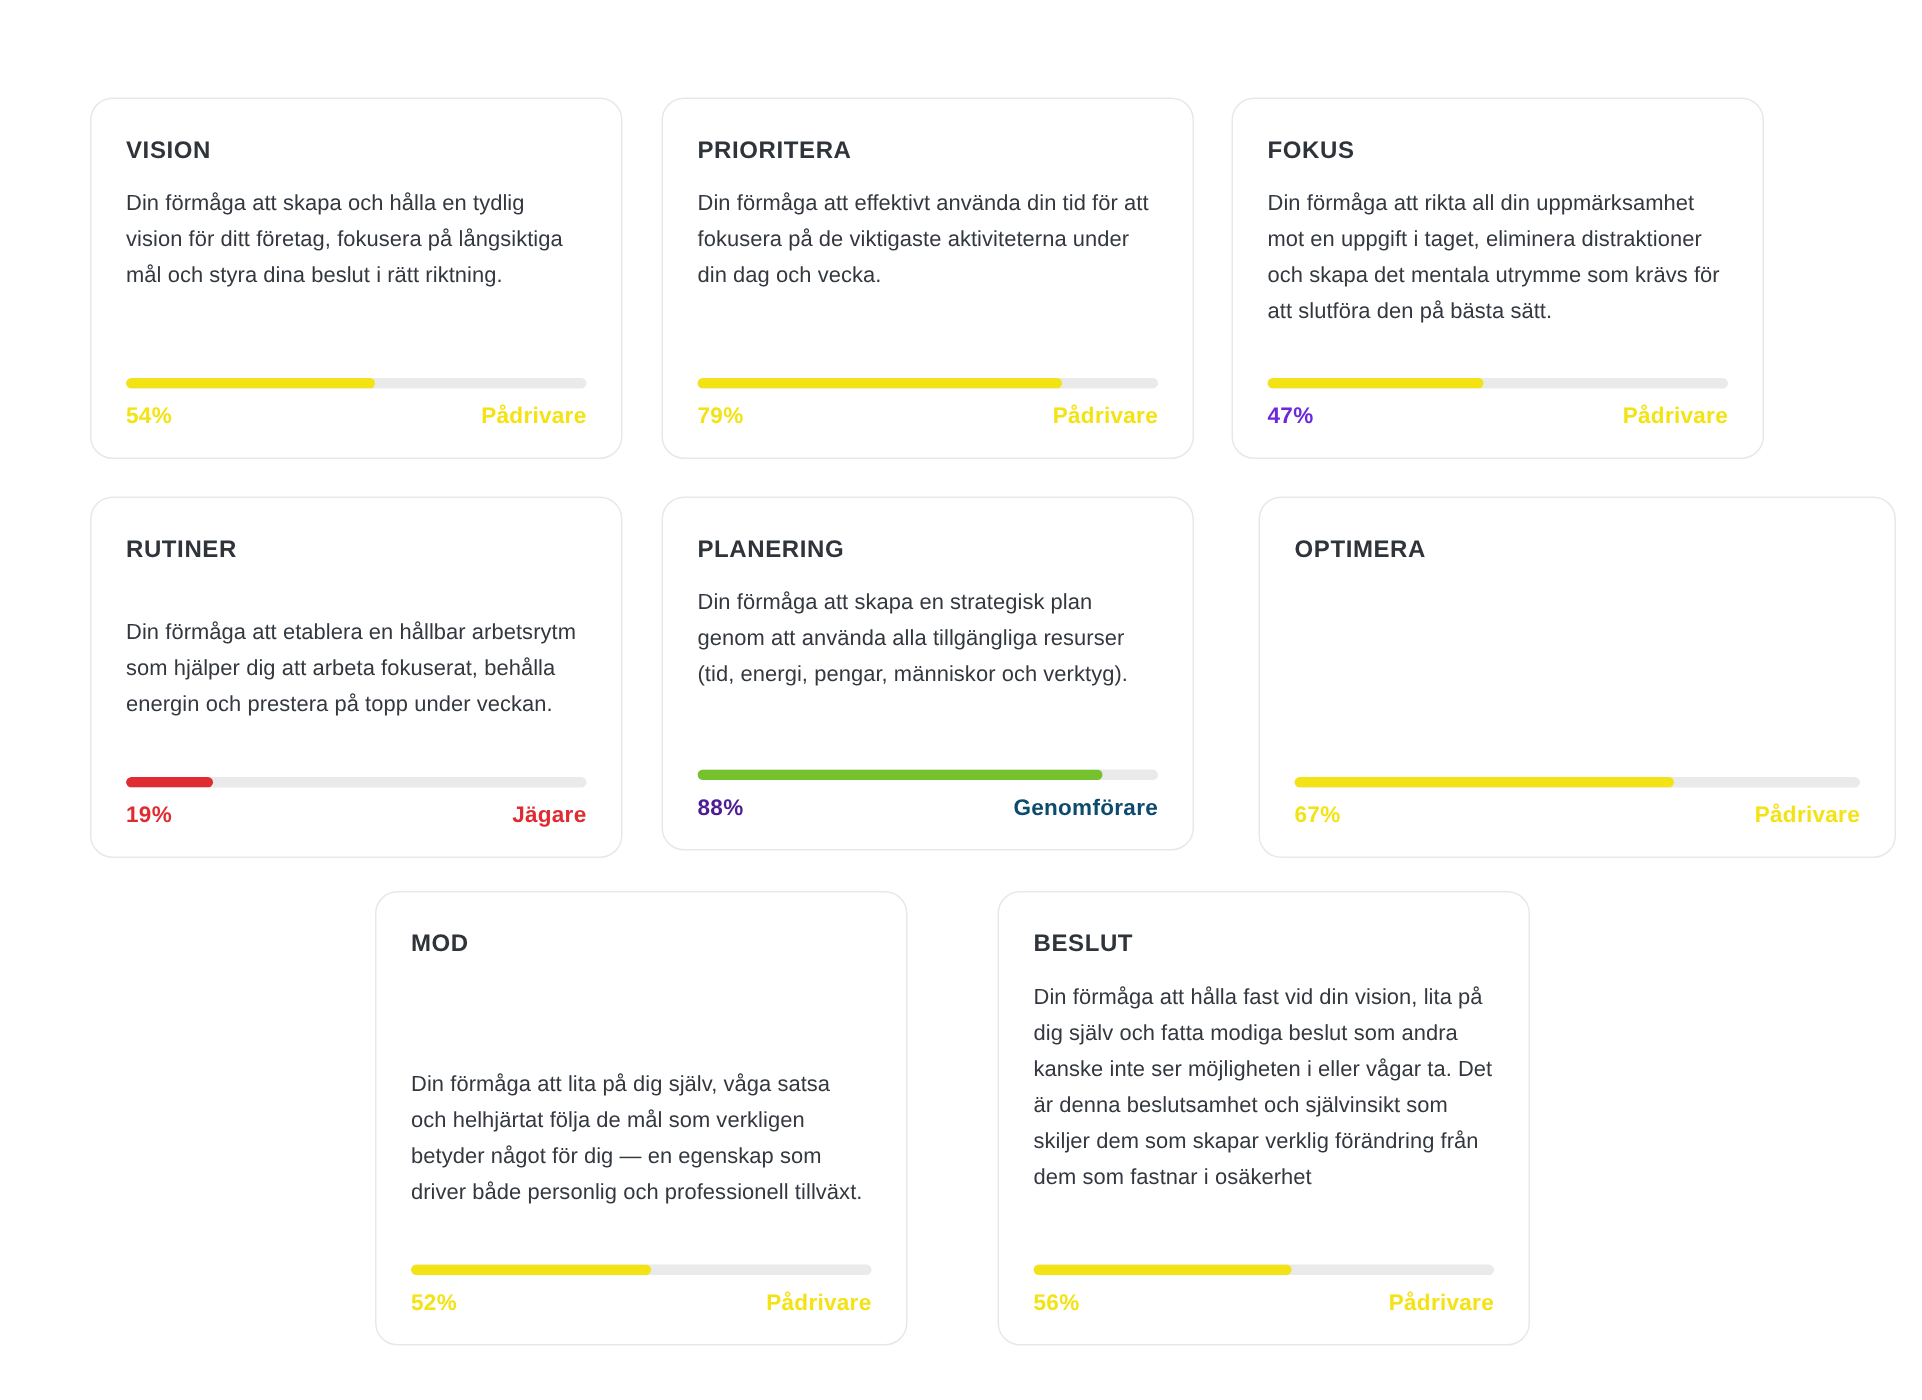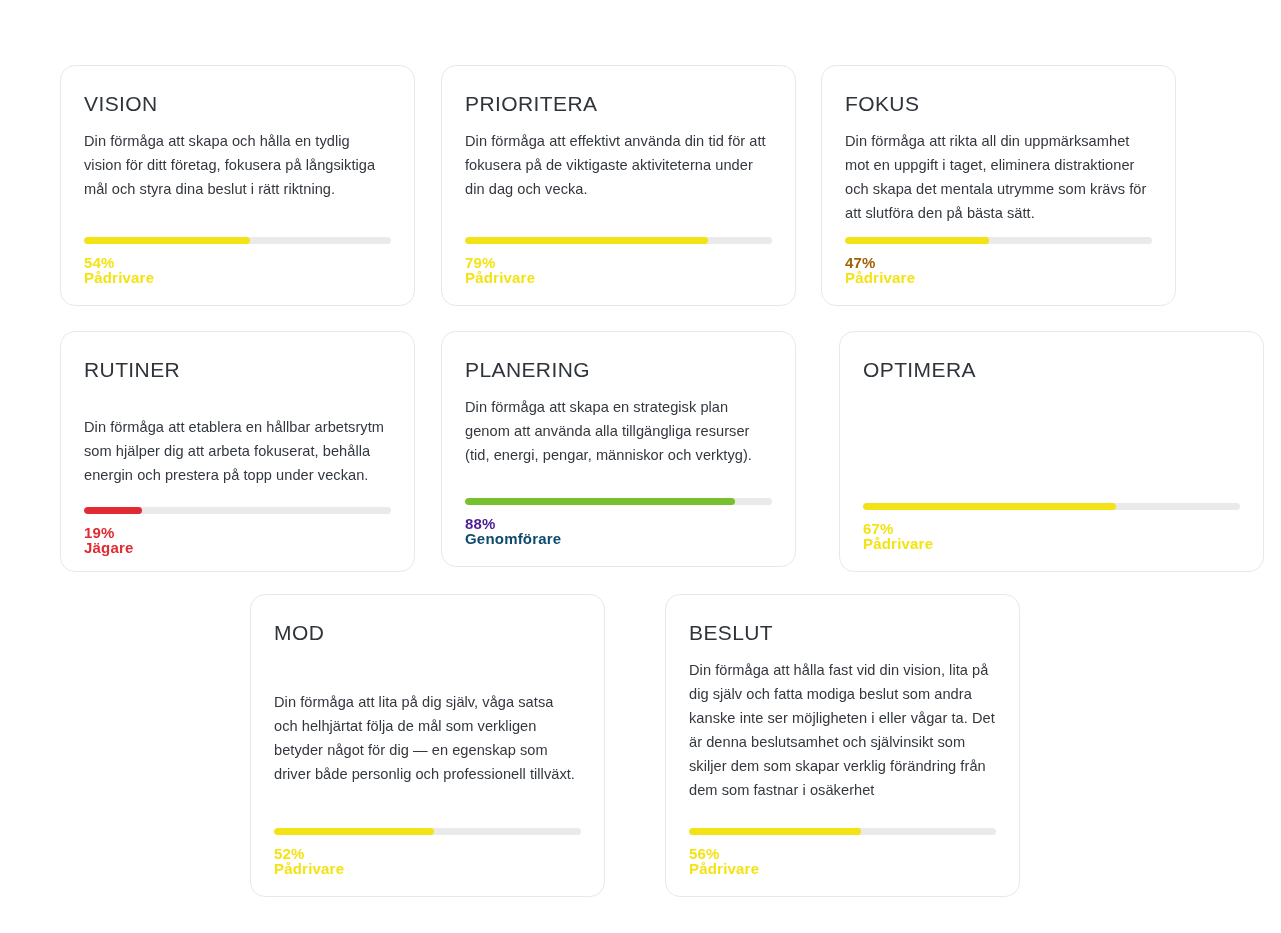--- a/index.html
+++ b/index.html
@@ -26,30 +26,30 @@
     box-sizing: border-box;
     background: #ffffff;
     border: 1px solid #e5e9ec;
     border-radius: 15px;
     padding: 26px 23px 20px 23px;
     display: flex;
     flex-direction: column;
   }
 
   .card-title {
-    font-size: 21px;
-    font-weight: 400;
+    font-size: 16px;
+    font-weight: 700;
     letter-spacing: 0.4px;
     color: #2f343a;
     line-height: 1.1;
     margin: 0 0 14px 0;
   }
 
   .card-title.spaced {
-    margin-bottom: 46px;
+    margin-bottom: 72px;
   }
 
   .card-desc {
     font-size: 14.6px;
     font-weight: 400;
     color: #33383f;
     line-height: 24px;
     margin: 0;
     letter-spacing: 0.05px;
   }
@@ -73,21 +73,20 @@
     top: 0;
     height: 100%;
     border-radius: 4px;
   }
 
   .meter-legend {
     display: flex;
     justify-content: space-between;
     align-items: baseline;
     margin-top: 11px;
-    flex-direction: column;
   }
 
   .meter-value,
   .meter-label {
     font-size: 15px;
     font-weight: 700;
     letter-spacing: 0.2px;
     line-height: 1;
   }
 
@@ -139,21 +138,21 @@
   </div>
 
   <div class="card" id="card-fokus">
     <h3 class="card-title">FOKUS</h3>
     <p class="card-desc">Din förmåga att rikta all din uppmärksamhet mot en uppgift i taget, eliminera distraktioner och skapa det mentala utrymme som krävs för att slutföra den på bästa sätt.</p>
     <div class="meter-wrap">
       <div class="track">
         <div class="fill" style="width: 47%; background: rgb(244, 227, 20);"></div>
       </div>
       <div class="meter-legend">
-        <span class="meter-value" style="color: #a16207; text-align: center;">47%</span>
+        <span class="meter-value" style="color: #6d28d9; text-align: center;">47%</span>
         <span class="meter-label" style="color: rgb(244, 227, 20);">Pådrivare</span>
       </div>
     </div>
   </div>
 
   <div class="card" id="card-rutiner">
     <h3 class="card-title">RUTINER</h3>
     <p class="card-desc">Din förmåga att etablera en hållbar arbetsrytm som hjälper dig att arbeta fokuserat, behålla energin och prestera på topp under veckan.</p>
     <div class="meter-wrap">
       <div class="track">

